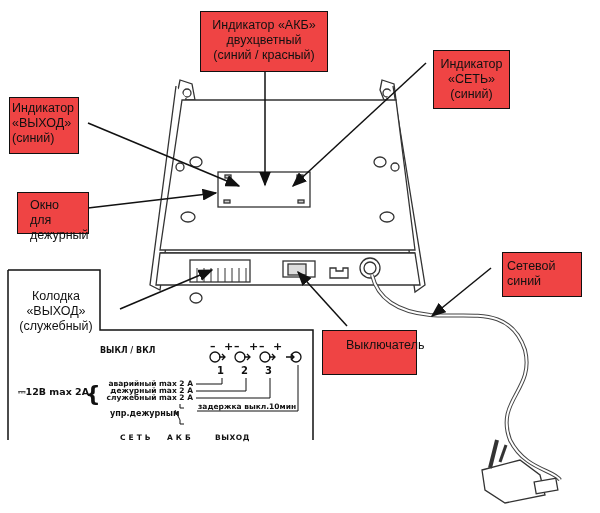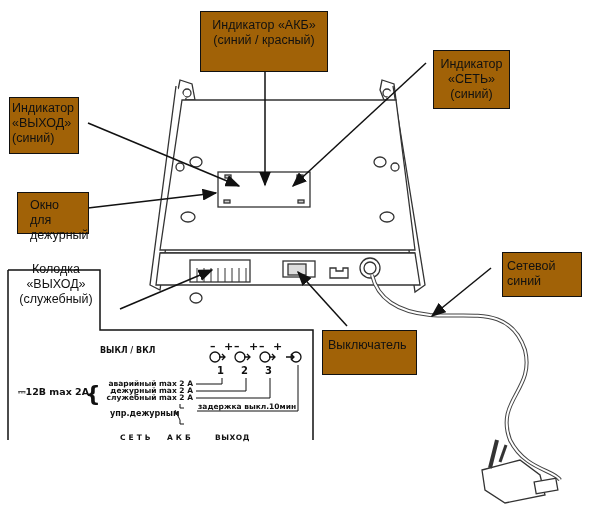--- a/index.html
+++ b/index.html
@@ -1,19 +1,19 @@
 <!DOCTYPE html>
 <html><head>
 <meta charset="utf-8">
 <style>
   html, body { margin:0; padding:0; background:#ffffff; }
   body { width:600px; height:513px; position:relative; overflow:hidden;
          font-family:"Liberation Sans", sans-serif; color:#111; }
   #art { position:absolute; left:0; top:0; width:600px; height:513px; }
-  .callout { position:absolute; background:#a16207; border:1.5px solid #111; box-sizing:border-box;
+  .callout { position:absolute; background:#ef4444; border:1.5px solid #111; box-sizing:border-box;
              font-size:12.5px; line-height:15px; padding:2px 4px; }
   .center { text-align:center; }
   .panel-text { font-family:"DejaVu Sans", sans-serif; font-weight:bold; fill:#111; }
 </style>
 </head>
 <body>
 
 <svg id="art" viewBox="0 0 600 513" xmlns="http://www.w3.org/2000/svg">
 
   <g fill="#fff" stroke="#333" stroke-width="1.3">
@@ -142,46 +142,47 @@
     <g font-size="7.5" class="panel-text" letter-spacing="3">
       <text x="120" y="440">СЕТЬ</text>
       <text x="167" y="440">АКБ</text>
       <text x="215" y="440" letter-spacing="0.5">ВЫХОД</text>
     </g>
   </g>
 </svg>
 
 <div class="callout center" style="left:200px; top:11px; width:128px; height:61px; padding-top:6px;">
   <div>Индикатор «АКБ»</div>
+  <div>двухцветный</div>
   <div>(синий / красный)</div>
 </div>
 
 <div class="callout center" style="left:433px; top:50px; width:77px; height:59px; padding-top:6px;">
   <div>Индикатор</div>
   <div>«СЕТЬ»</div>
   <div>(синий)</div>
 </div>
 
 <div class="callout" style="left:9px; top:97px; width:70px; height:57px; padding:3px 2px;">
   <div>Индикатор</div>
   <div>«ВЫХОД»</div>
   <div>(синий)</div>
 </div>
 
 <div class="callout" style="left:17px; top:192px; width:72px; height:42px; padding:5px 12px;">
   <div>Окно для</div>
   <div>дежурный</div>
 </div>
 
-<div class="center" style="position:absolute; left:12px; top:262px; width:88px; font-size:12.5px; line-height:15px;">
+<div class="center" style="position:absolute; left:12px; top:289px; width:88px; font-size:12.5px; line-height:15px;">
   <div>Колодка</div>
   <div>«ВЫХОД»</div>
   <div>(служебный)</div>
 </div>
 
-<div class="callout" style="left:322px; top:330px; width:95px; height:45px; padding:7px 5px;">
+<div class="callout" style="left:322px; top:330px; width:95px; height:45px; padding:7px 23px;">
   <div>Выключатель</div>
 </div>
 
 <div class="callout" style="left:502px; top:252px; width:80px; height:45px; padding:6px 4px;">
   <div>Сетевой</div>
   <div>синий</div>
 </div>
 
 </body></html>

